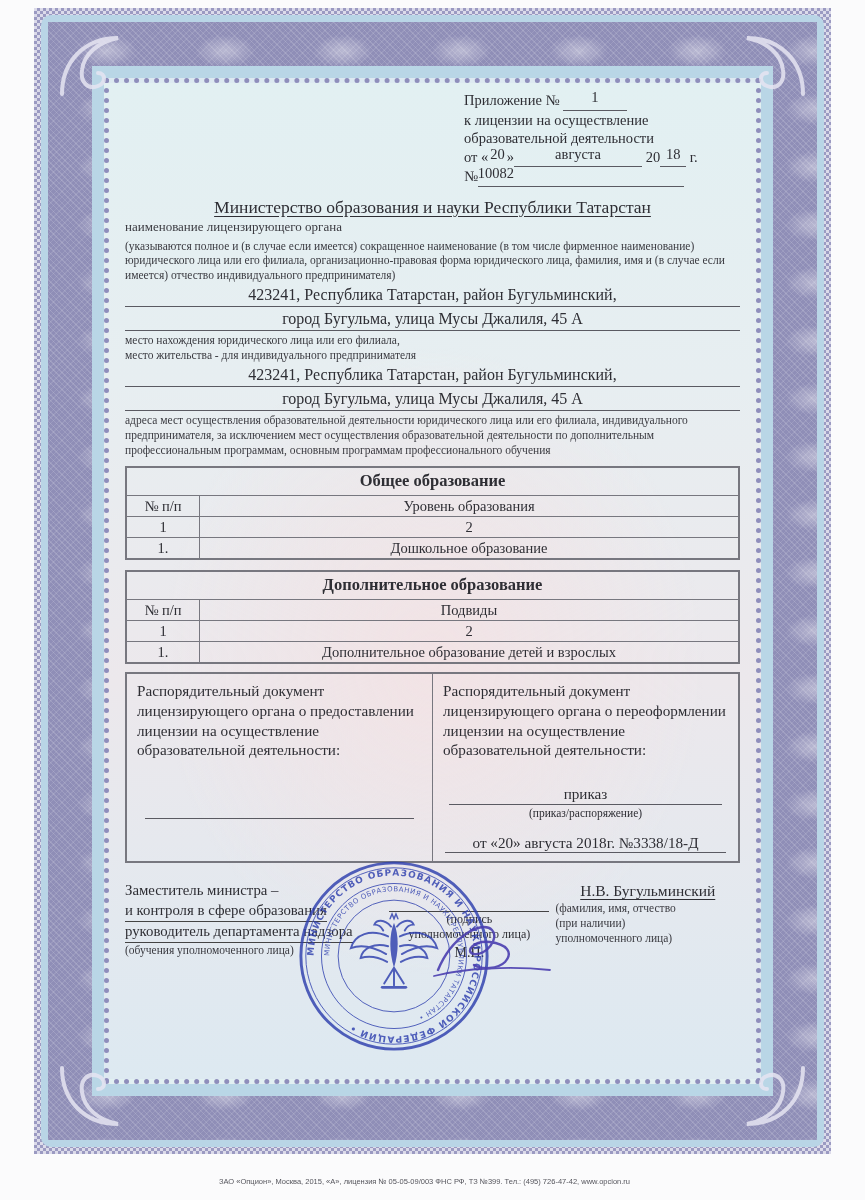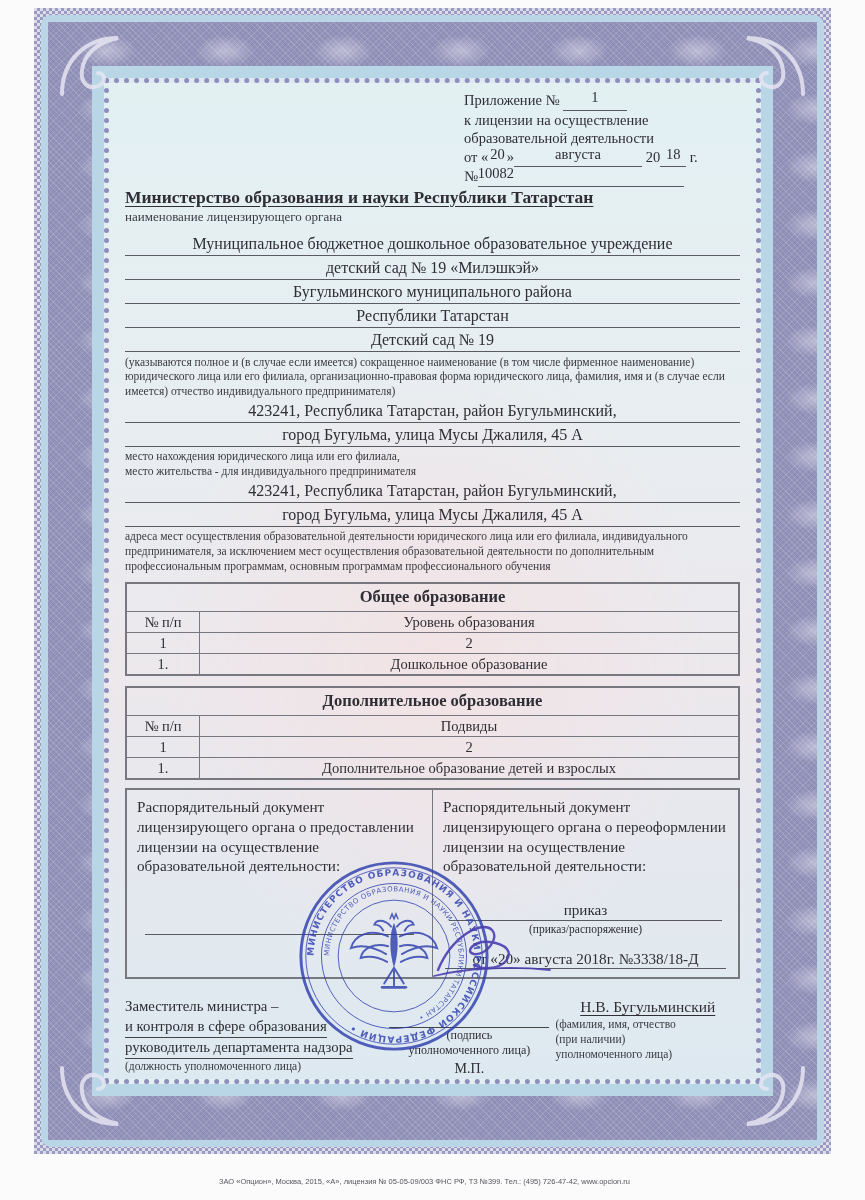--- a/index.html
+++ b/index.html
@@ -32,21 +32,21 @@
            padding:8px 16px 6px;display:flex;flex-direction:column;overflow:hidden;
            font-size:15px;line-height:1.25;}
   .appendix{margin-left:auto;width:276px;font-size:14.5px;line-height:1.28;}
   .blank{display:inline-block;border-bottom:1px solid #5a5a62;text-align:center;vertical-align:baseline;}
   .blank .fill{font-style:normal;position:relative;top:-3px;}
   .w-num{width:64px;}
   .w-month{width:128px;}
   .w-year{width:26px;}
   .w-lic{width:206px;text-align:left;}
   .fillraised{position:relative;top:-3px;padding:0 2px;}
-  .title{font-weight:bold;font-size:17.5px;
+  .title{margin-top:10px;text-align:center;font-weight:normal;font-size:17.5px;
          text-decoration:underline;text-underline-offset:3px;}
   .caption{font-size:11.5px;text-align:left;color:#3a3a40;line-height:1.3;}
   .ulines{margin-top:6px;}
   .uline{border-bottom:1px solid #5a5a62;text-align:center;font-size:16px;padding:2px 0 1px;}
   .tablebox{margin-top:8px;width:100%;border-collapse:collapse;border:2px solid #77777f;}
   .tablebox td,.tablebox th{border:1px solid #77777f;font-weight:normal;
         text-align:center;font-size:14.5px;padding:1px 4px;}
   .tablebox th.tbl-title{font-weight:bold;font-size:16.5px;padding:3px 18px;}
   .col-num{width:64px;}
   .orders{margin-top:8px;width:100%;border-collapse:collapse;border:2px solid #77777f;}
@@ -115,27 +115,20 @@
                   <span>г.</span>
                 </div>
                 <div>
                   <span>№</span><span class="blank w-lic"><i class="fill">10082</i></span>
                 </div>
               </div>
 
               <div class="title">Министерство образования и науки Республики Татарстан</div>
               <div class="caption" style="font-size:13px;">наименование лицензирующего органа</div>
 
-              <div class="ulines">
-                <div class="uline">Муниципальное бюджетное дошкольное образовательное учреждение</div>
-                <div class="uline">детский сад № 19 «Милэшкэй»</div>
-                <div class="uline">Бугульминского муниципального района</div>
-                <div class="uline">Республики Татарстан</div>
-                <div class="uline">Детский сад № 19</div>
-              </div>
               <div class="caption" style="margin-top:3px;">(указываются полное и (в случае если имеется) сокращенное наименование (в том числе фирменное наименование) юридического лица или его филиала, организационно-правовая форма юридического лица, фамилия, имя и (в случае если имеется) отчество индивидуального предпринимателя)</div>
 
               <div>
                 <div class="uline">423241, Республика Татарстан, район Бугульминский,</div>
                 <div class="uline">город Бугульма, улица Мусы Джалиля, 45 А</div>
               </div>
               <div class="caption" style="margin-top:2px;">место нахождения юридического лица или его филиала,</div>
               <div class="caption">место жительства - для индивидуального предпринимателя</div>
 
               <div>
@@ -199,21 +192,21 @@
                   </td>
                 </tr>
               </tbody>
                 </table>
 
               <div class="sigrow">
                 <div class="sig-pos">
                   <div>Заместитель министра –</div>
                   <div><span class="u">и контроля в сфере образования</span></div>
                   <div><span class="u">руководитель департамента надзора</span></div>
-                  <div class="caption">(должность уполномоченного лица)</div>
+                  <div class="caption">(обучения уполномоченного лица)</div>
                 </div>
                 <div class="sig-sign">
                   <div class="sig-signline"></div>
                   <div>(подпись</div>
                   <div>уполномоченного лица)</div>
                   <div class="mp">М.П.</div>
                 </div>
                 <div class="sig-name">
                   <div class="nm">Н.В. Бугульминский</div>
                   <div class="caption">(фамилия, имя, отчество</div>

